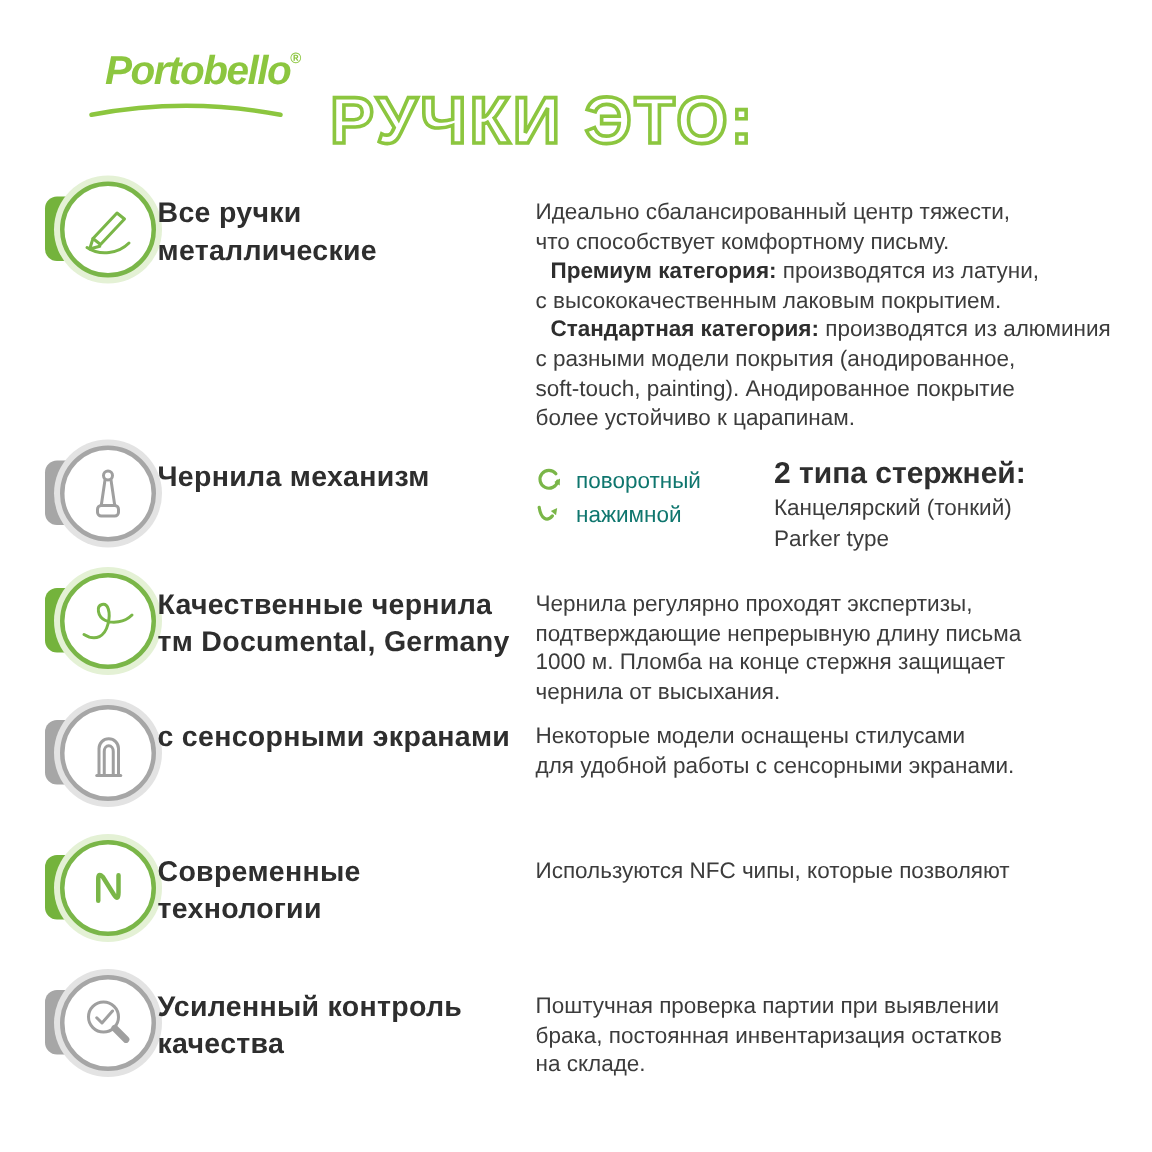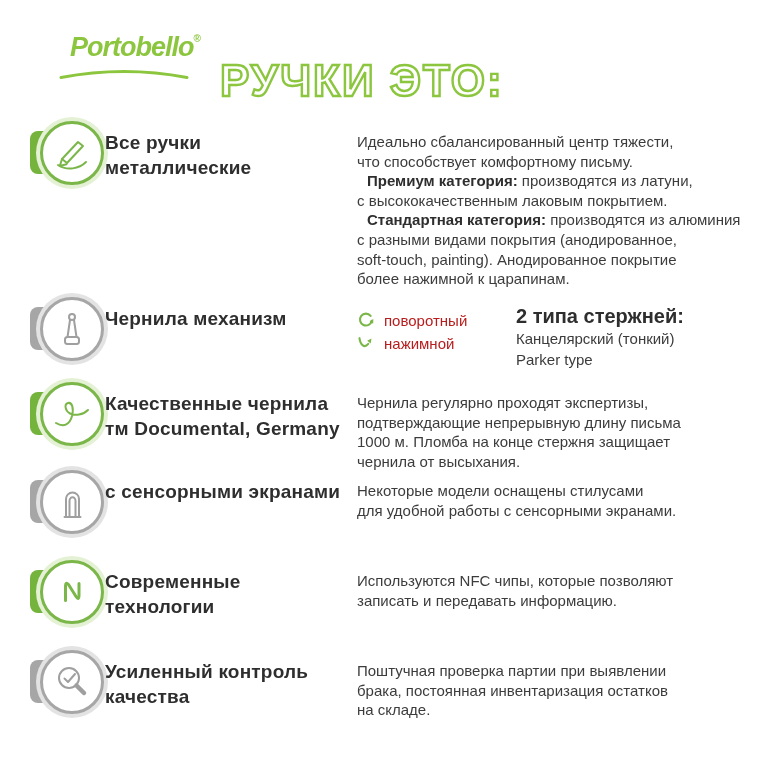--- a/index.html
+++ b/index.html
@@ -54,21 +54,21 @@
   }
   .desc{
     position:absolute;left:357px;top:16px;width:400px;
     font-size:15px;line-height:19.6px;color:#3c3c3c;white-space:nowrap;
   }
   .desc .b{font-weight:700;color:#2e2e2e;margin-left:10px;}
 
   
   .mech{position:absolute;left:357px;top:17px;}
   .mech-item{display:flex;align-items:center;gap:10px;height:23px;}
-  .mech-item .label{font-size:15px;color:#b91c1c;}
+  .mech-item .label{font-size:15px;color:#0f766e;}
   .arrow-glyph{fill:none;stroke:#7ab648;stroke-width:2;stroke-linecap:round;stroke-linejoin:round;}
   .arrow-head{fill:#7ab648;stroke:none;}
   .refills{position:absolute;left:516px;top:14px;font-size:15px;line-height:21.5px;color:#3c3c3c;white-space:nowrap;}
   .refills .title{font-weight:700;font-size:20px;color:#2e2e2e;}
 </style>
 </head>
 <body>
 
 <div class="abs logo">
   <span>Portobello</span><sup>®</sup>
@@ -93,23 +93,23 @@
   <h2 class="heading">
       <div>Все ручки</div>
       <div>металлические</div>
     </h2>
   <div class="desc">
       <div><span>Идеально сбалансированный центр тяжести,</span></div>
       <div><span>что способствует комфортному письму.</span></div>
       <div><span class="b">Премиум категория:</span><span> производятся из латуни,</span></div>
       <div><span>с высококачественным лаковым покрытием.</span></div>
       <div><span class="b">Стандартная категория:</span><span> производятся из алюминия</span></div>
-      <div><span>с разными видами покрытия (анодированное,</span></div>
+      <div><span>с разными модели покрытия (анодированное,</span></div>
       <div><span>soft-touch, painting). Анодированное покрытие</span></div>
-      <div><span>более нажимной к царапинам.</span></div>
+      <div><span>более устойчиво к царапинам.</span></div>
     </div>
 </section>
 
 <section class="row gray" style="top:292px">
   <div class="tab"></div>
   <div class="halo"></div>
   <div class="circle">
     <svg class="glyph" width="40" height="40" viewBox="0 0 40 40">
       <rect x="17" y="5" width="6" height="6" rx="3"></rect>
       <path d="M15.5 28 L18 11 M24.5 28 L22 11"></path>
@@ -190,21 +190,20 @@
     <svg class="glyph" width="40" height="40" viewBox="0 0 40 40" style="stroke-width:3">
       <path d="M13.5 28.5 V14 q0 -4.5 3 -1.5 l7.5 12 q3 4.5 3 -1.5 V11.5"></path>
     </svg>
   </div>
   <h2 class="heading">
       <div>Современные</div>
       <div>технологии</div>
     </h2>
   <div class="desc">
       <div><span>Используются NFC чипы, которые позволяют</span></div>
-      <div><span>записать и передавать информацию.</span></div>
     </div>
 </section>
 
 <section class="row gray" style="top:645px">
   <div class="tab"></div>
   <div class="halo"></div>
   <div class="circle">
     <svg class="glyph" width="40" height="40" viewBox="0 0 40 40">
       <circle cx="17" cy="16" r="10"></circle>
       <path d="M12.5 16.5 l3.5 3.5 7 -8"></path>

